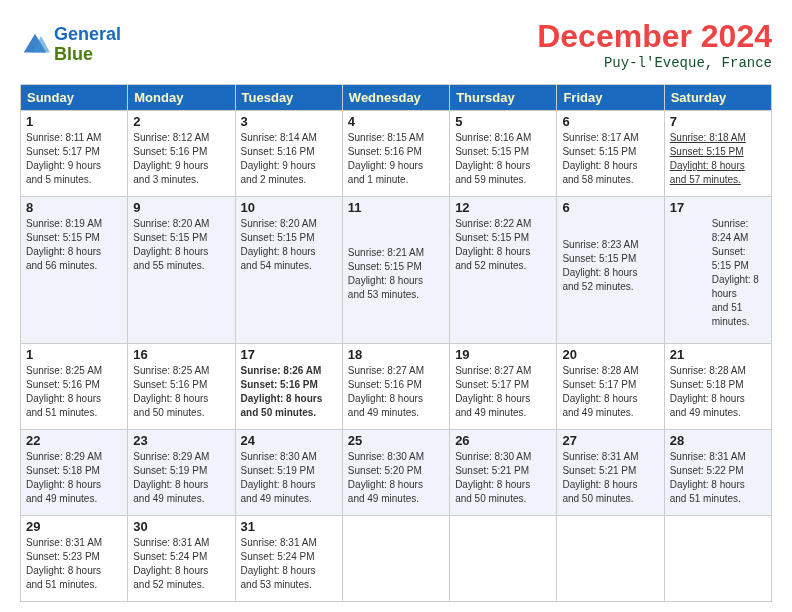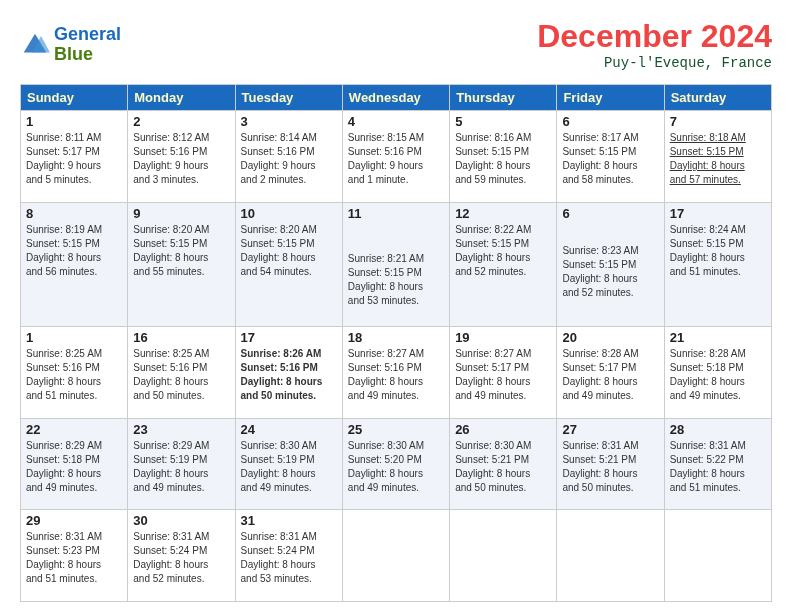--- a/index.html
+++ b/index.html
@@ -224,21 +224,21 @@
           </td>
           <td>
             <span class="day-num">6</span>
             <div class="day-info" style="white-space: pre-line; margin-top: 23px;">Sunrise: 8:23 AM
 Sunset: 5:15 PM
 Daylight: 8 hours
 and 52 minutes.</div>
           </td>
           <td>
             <span class="day-num">17</span>
-            <div class="day-info" style="white-space: pre-line;">Sunrise: 8:24 AM
+            <div class="day-info" style="white-space: pre-line; margin-left: 42px;">Sunrise: 8:24 AM
 Sunset: 5:15 PM
 Daylight: 8 hours
 and 51 minutes.</div>
           </td>
         </tr>
         <tr>
           <td>
             <span class="day-num">1</span>
             <div class="day-info" style="white-space: pre-line;">Sunrise: 8:25 AM
 Sunset: 5:16 PM

